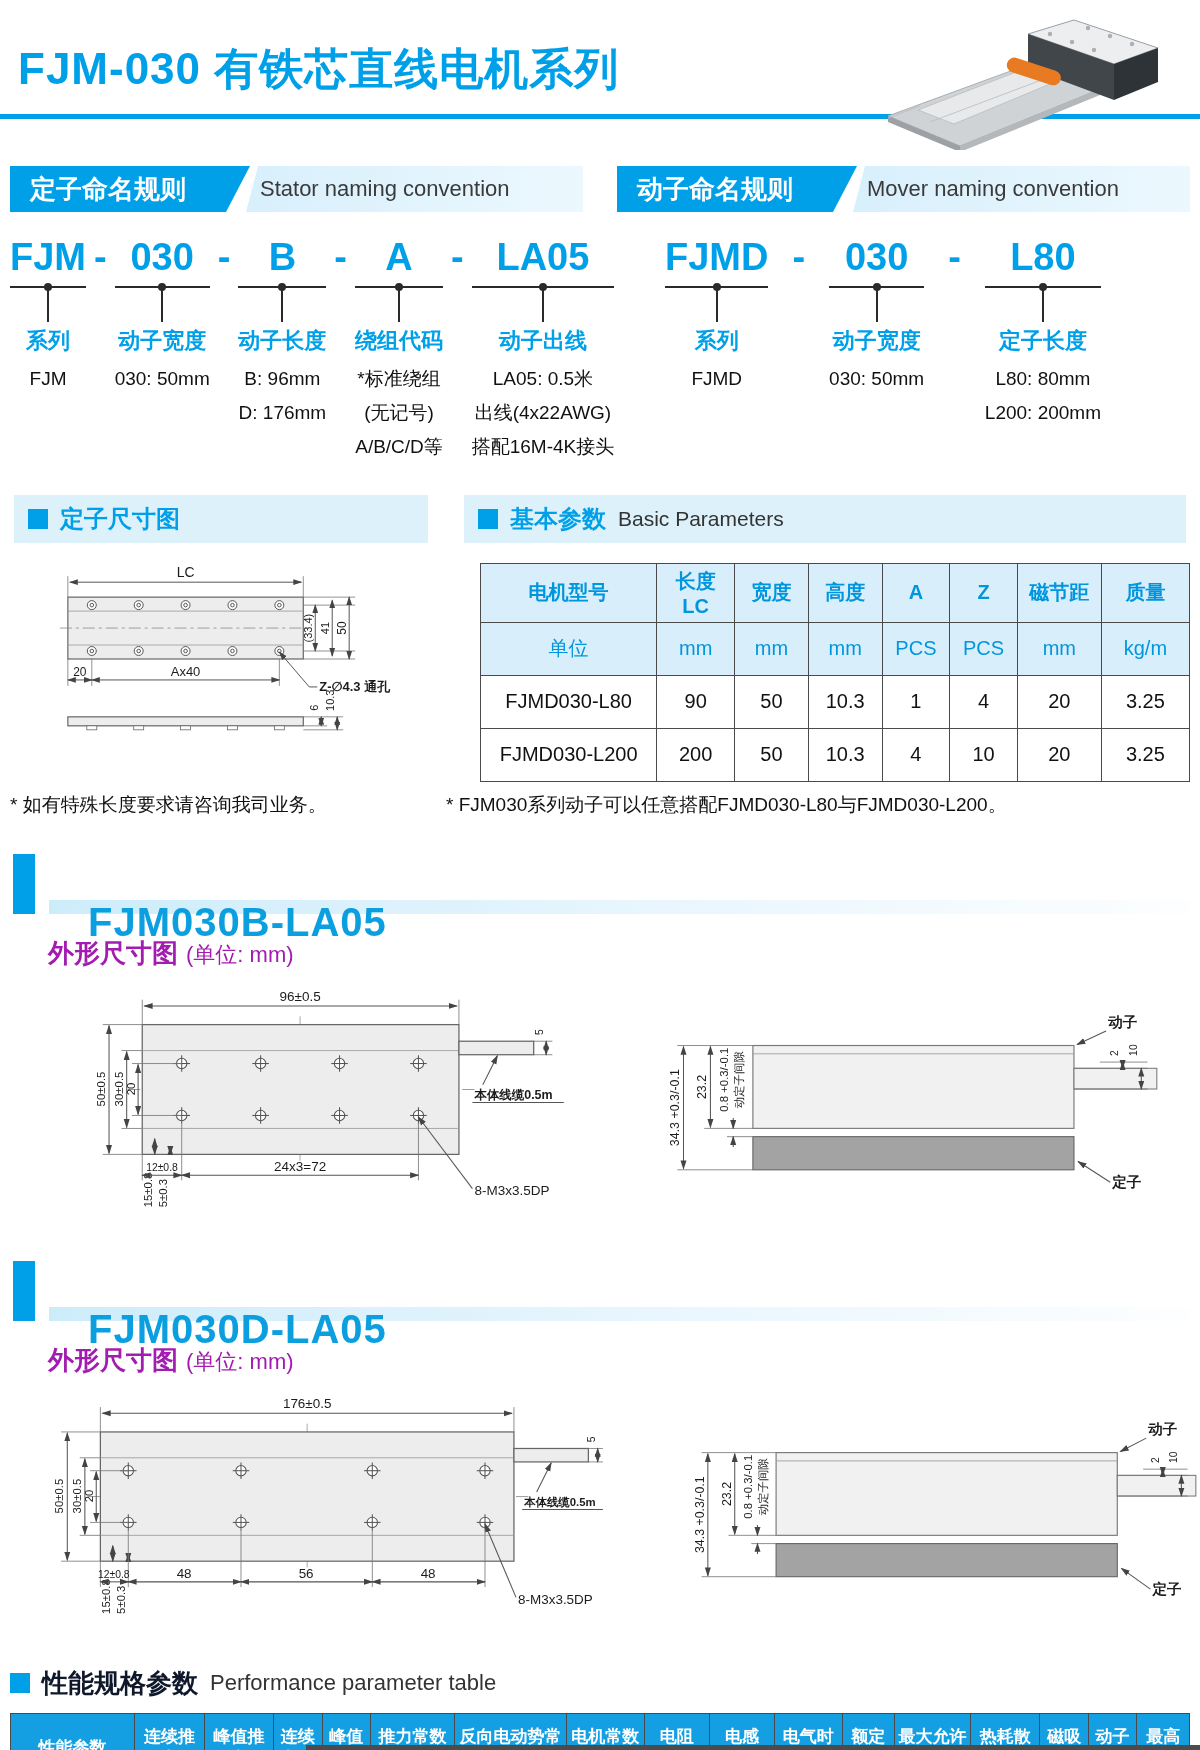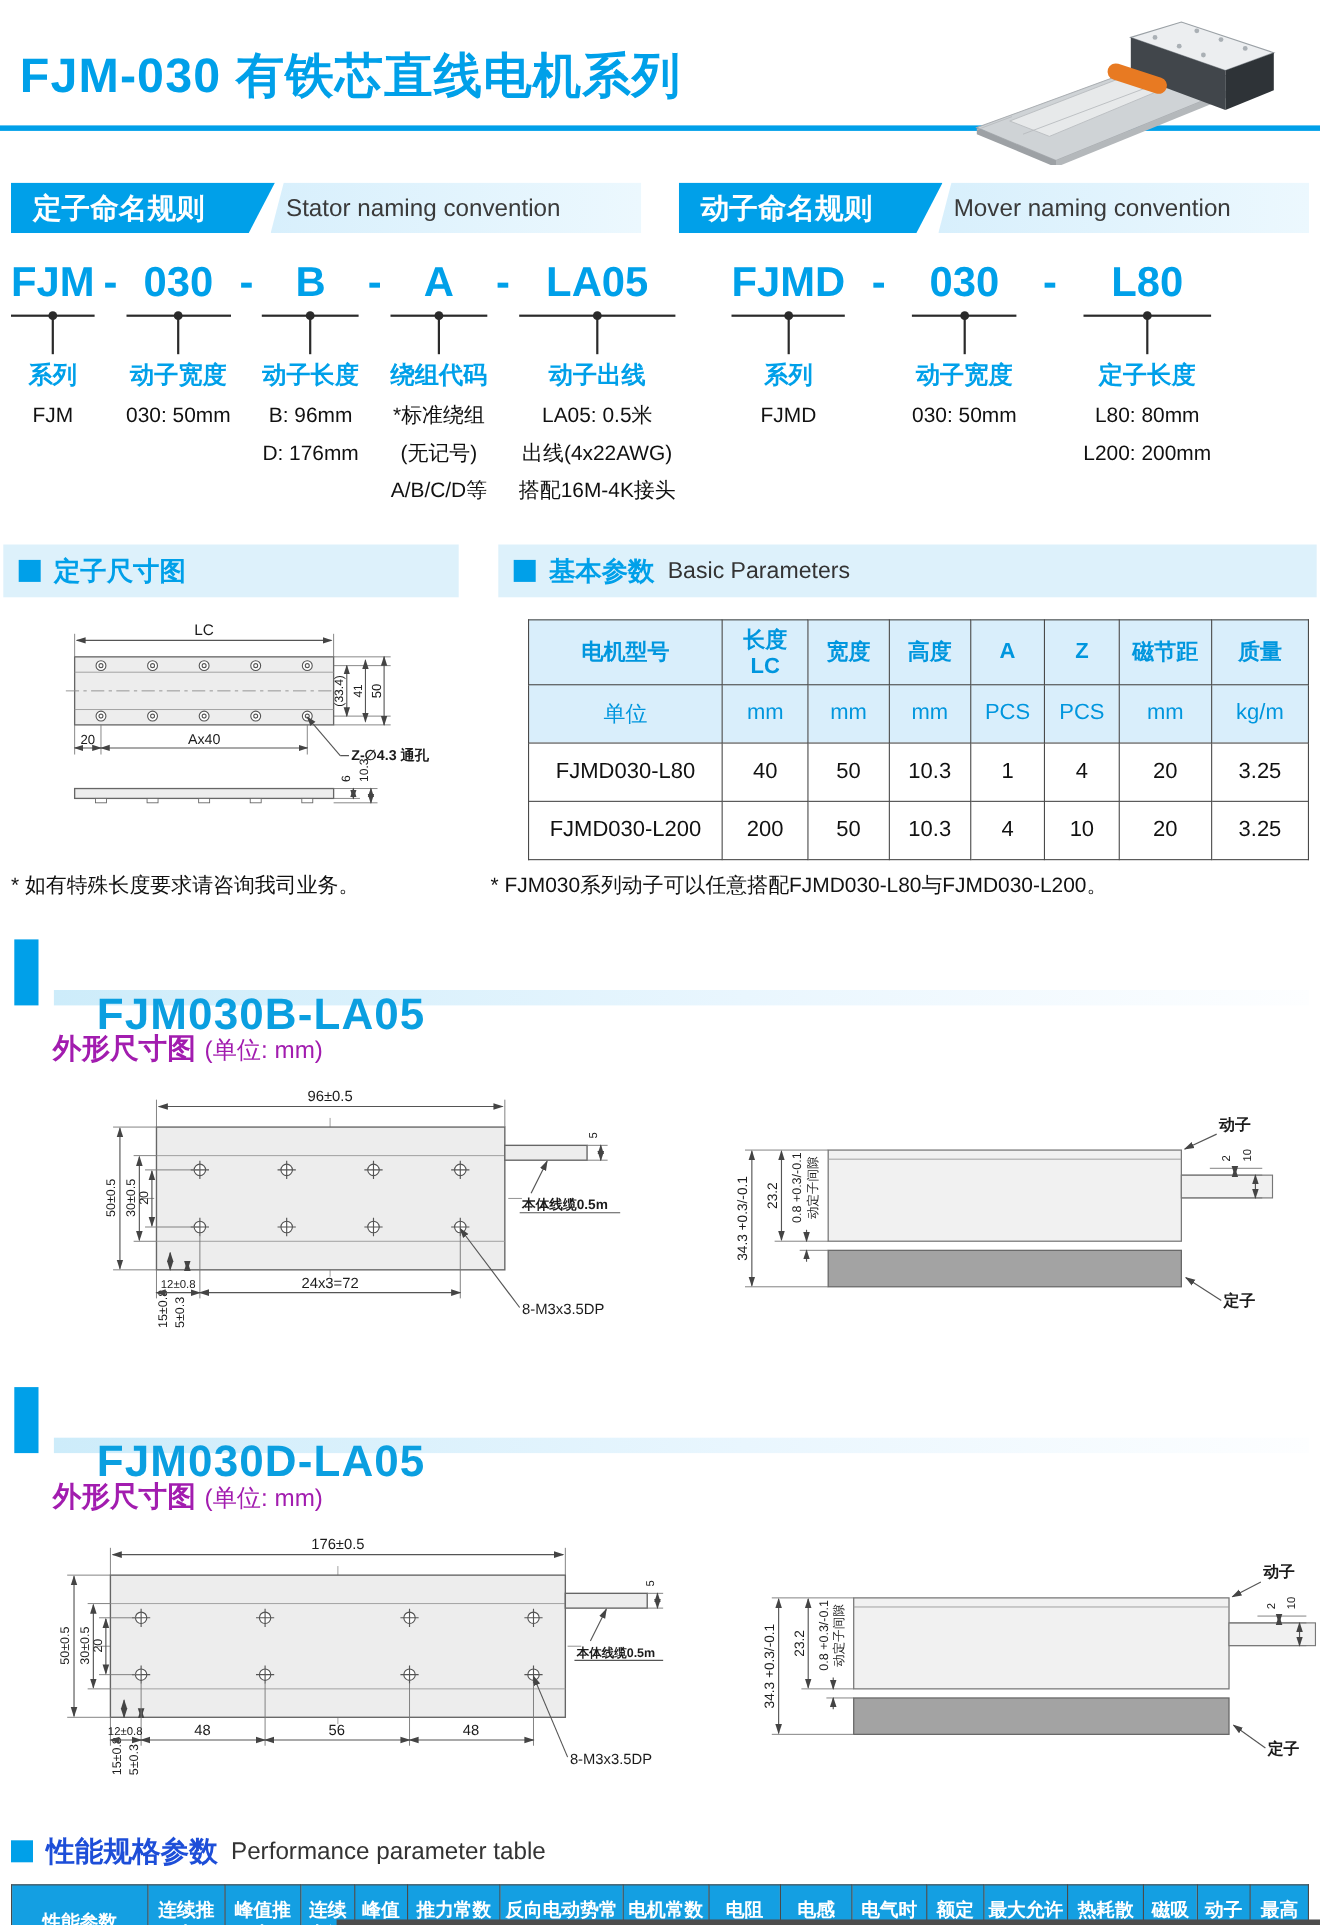--- a/index.html
+++ b/index.html
@@ -27,21 +27,21 @@
   .seg{display:flex;flex-direction:column;align-items:center;}
   .seg-token{font-size:38px;font-weight:bold;color:#00a0e9;line-height:1;white-space:nowrap;}
   .sep{font-size:38px;font-weight:bold;color:#00a0e9;padding:0 8px;line-height:1;}
   .naming-right .sep{padding:0 24px;}
   .conn{align-self:stretch;height:36px;margin-top:10px;position:relative;border-top:2px solid #2a2a2a;}
   .conn::before{content:'';position:absolute;left:50%;top:-5px;transform:translateX(-50%);width:8px;height:8px;background:#2a2a2a;border-radius:50%;}
   .conn::after{content:'';position:absolute;left:50%;top:0;transform:translateX(-50%);width:2px;height:34px;background:#2a2a2a;}
   .seg-label{color:#00a0e9;font-weight:bold;font-size:22px;margin-top:2px;white-space:nowrap;}
   .seg-lines{margin-top:6px;text-align:center;font-size:19px;color:#111;line-height:1.8;white-space:nowrap;}
   
-  .secbars{display:flex;margin:30px 3px 0;gap:36px;}
+  .secbars{display:flex;margin:30px 14px 0;gap:36px;}
   .secbar{background:#ddf1fb;height:48px;display:flex;align-items:center;padding-left:14px;}
   .secbar.sb-left{width:400px;}
   .secbar.sb-right{flex:1;}
   .sq{width:20px;height:20px;background:#00a0e9;margin-right:12px;flex:0 0 auto;}
   .secbar-zh{color:#00a0e9;font-weight:bold;font-size:24px;white-space:nowrap;}
   .secbar-en{color:#333;font-size:21px;margin-left:12px;white-space:nowrap;}
   
   .dimrow{display:flex;margin:6px 10px 0;gap:56px;}
   .stator-draw{width:414px;}
   .basic{flex:1;}
@@ -57,21 +57,21 @@
   
   .model-h{display:flex;margin:36px 10px 0 13px;height:60px;}
   .model-accent{width:22px;background:#00a0e9;margin-right:14px;flex:0 0 auto;}
   .model-bar{flex:1;background:linear-gradient(90deg,#cdecfa 0%,#e9f6fe 55%,#fdfeff 100%);display:flex;align-items:flex-start;padding-left:39px;margin-top:46px;}
   .model-title{font-size:40px;font-weight:bold;color:#0b9fe0;letter-spacing:1px;}
   .model-sub{margin:22px 0 0 48px;font-size:26px;color:#a21caf;font-weight:bold;}
   .model-sub .unit{font-weight:normal;font-size:22px;margin-left:8px;}
   .drawings{display:flex;margin:10px 0 0 28px;gap:14px;align-items:flex-start;}
   
   .perf-head{display:flex;align-items:center;margin:34px 0 12px 10px;}
-  .perf-head .zh{color:#1d4ed8;font-weight:bold;font-size:26px;}
+  .perf-head .zh{color:#0f172a;font-weight:bold;font-size:26px;}
   .perf-head .en{color:#333;font-size:22px;margin-left:12px;}
   .perf{margin:0 10px;}
   .perf td{font-size:17px;height:46px;color:#111;line-height:1.25;}
   .perf .p-head tr:first-child td{background:#149fe2;color:#fff;font-weight:bold;height:62px;font-size:17px;}
   .perf .p-head tr:nth-child(2) td{height:42px;}
   .perf .p-head tr:nth-child(2) td:first-child{color:#0096de;font-weight:bold;}
   .bottom-rule{position:absolute;bottom:0;left:306px;right:0;height:5px;background:#4c4c4c;}
   
   svg text{fill:#1c1c1c;font-family:"Liberation Sans","DejaVu Sans",sans-serif;}
   .dimline{stroke:#555;stroke-width:1;fill:none;}
@@ -350,21 +350,21 @@
               <td>mm</td>
               <td>PCS</td>
               <td>PCS</td>
               <td>mm</td>
               <td>kg/m</td>
             </tr>
           </tbody>
         <tbody class="t-body">
             <tr>
               <td>FJMD030-L80</td>
-              <td>40</td>
+              <td>90</td>
               <td>50</td>
               <td>10.3</td>
               <td>1</td>
               <td>4</td>
               <td>20</td>
               <td>3.25</td>
             </tr>
             <tr>
               <td>FJMD030-L200</td>
               <td>200</td>

